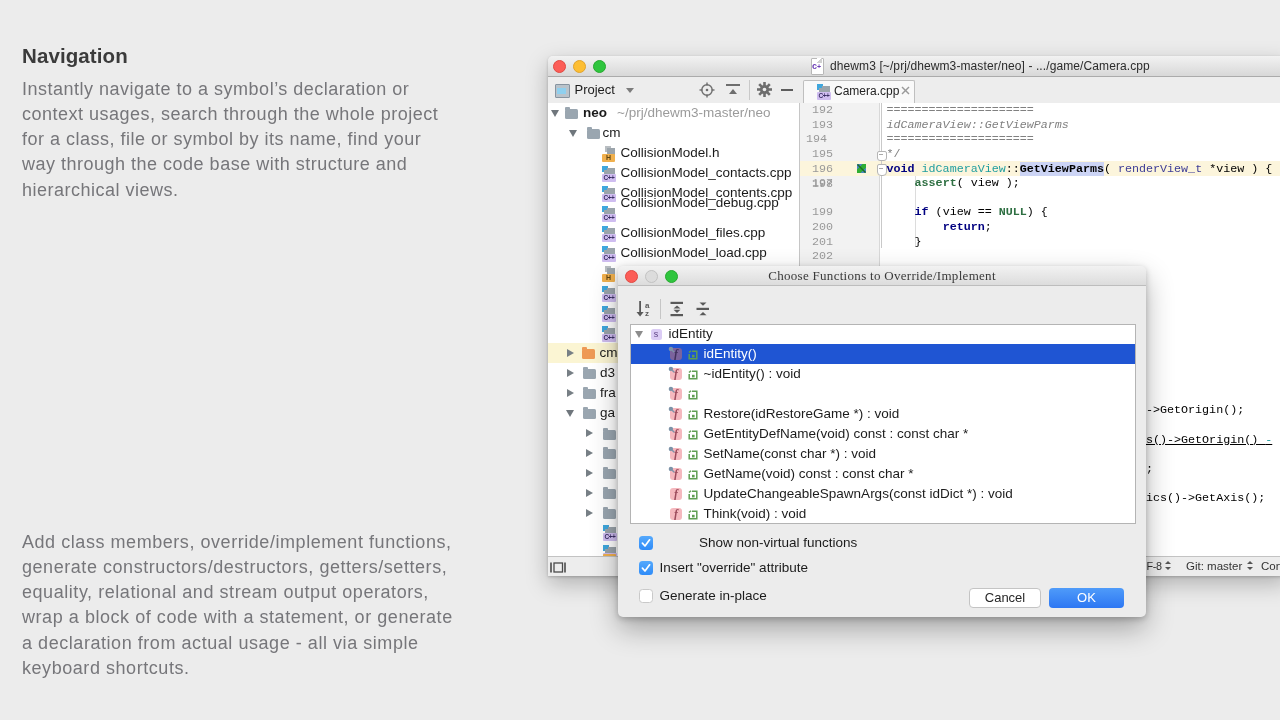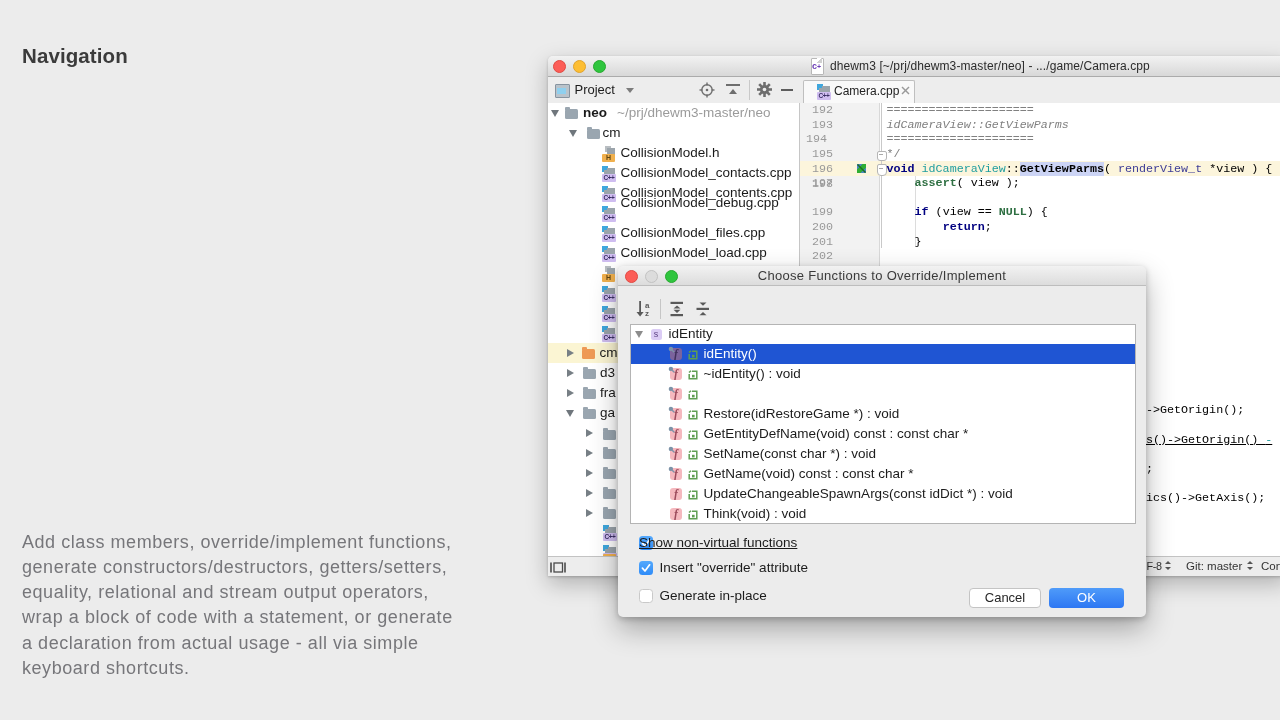--- a/index.html
+++ b/index.html
@@ -8,20 +8,21 @@
 .mono{font-family:"Liberation Mono",monospace;font-size:11.7px;line-height:14.63px;white-space:pre;}
 .tri{width:0;height:0;position:absolute;}
 .trow{position:absolute;height:20px;line-height:20px;font-size:13.5px;color:#1a1a1a;white-space:nowrap;}
 .folder{position:absolute;width:13px;height:10px;background:#9aa6b0;border-radius:1.5px;}
 .folder:before{content:"";position:absolute;left:0;top:-2px;width:5px;height:3px;background:inherit;border-radius:1px 1px 0 0;}
 .light{position:absolute;border-radius:50%;}
 </style></head><body>
 <div id="page">
 
 <div class="abs" style="left:22px;top:44px;font-size:20.5px;font-weight:bold;color:#3b3b3b;letter-spacing:0.1px;">Navigation</div>
+<div class="abs" style="left:22px;top:77px;width:470px;font-size:18px;line-height:25.15px;color:#76767a;letter-spacing:0.5px;white-space:nowrap;">Instantly navigate to a symbol’s declaration or<br>context usages, search through the whole project<br>for a class, file or symbol by its name, find your<br>way through the code base with structure and<br>hierarchical views.</div>
 <div class="abs" style="left:22px;top:530px;width:470px;font-size:18px;line-height:25.15px;color:#76767a;letter-spacing:0.55px;white-space:nowrap;">Add class members, override/implement functions,<br>generate constructors/destructors, getters/setters,<br>equality, relational and stream output operators,<br>wrap a block of code with a statement, or generate<br>a declaration from actual usage - all via simple<br>keyboard shortcuts.</div>
 
 <div class="abs" style="left:548px;top:56px;width:740px;height:520px;border-radius:5px 0 0 0;
  box-shadow:0 8px 22px rgba(0,0,0,0.25), 0 1px 3px rgba(0,0,0,0.2);background:#ededed;"></div>
 <div class="abs" style="left:548px;top:56px;width:740px;height:20px;border-radius:5px 0 0 0;
  background:linear-gradient(#f2f2f2,#d8d8d8);border-bottom:1px solid #ababab;"></div>
 <div class="light" style="left:552.9px;top:60.1px;width:11px;height:11px;background:#fc5d57;border:0.5px solid #e14942;"></div>
 <div class="light" style="left:572.9px;top:60.1px;width:11px;height:11px;background:#fdbe33;border:0.5px solid #e0a32c;"></div>
 <div class="light" style="left:592.8px;top:60.1px;width:11px;height:11px;background:#2fc53e;border:0.5px solid #27a930;"></div>
 <div class="abs" style="left:811px;top:58px;width:11px;height:15px;background:#fff;border:0.5px solid #b8b8b8;border-radius:1px;"></div>
@@ -209,21 +210,21 @@
 <div class="tri" style="left:1247px;top:561px;border-left:3px solid transparent;border-right:3px solid transparent;border-bottom:3.6px solid #555;"></div>
     <div class="tri" style="left:1247px;top:567px;border-left:3px solid transparent;border-right:3px solid transparent;border-top:3.6px solid #555;"></div>
 <div class="abs" style="left:1261px;top:556px;height:20px;line-height:20px;font-size:11.5px;color:#333;">Con</div>
 <div class="abs" style="left:618px;top:266px;width:528px;height:351px;background:#ececec;border-radius:5px;
  box-shadow:0 12px 28px rgba(0,0,0,0.3), 0 2px 6px rgba(0,0,0,0.22);"></div>
 <div class="abs" style="left:618px;top:266px;width:528px;height:20px;border-radius:5px 5px 0 0;
  background:linear-gradient(#f2f2f2,#dcdcdc);border-bottom:1px solid #bdbdbd;box-sizing:border-box;"></div>
 <div class="light" style="left:625.1px;top:270.2px;width:11px;height:11px;background:#fc5d57;border:0.5px solid #e14942;"></div>
 <div class="light" style="left:644.7px;top:270.2px;width:11px;height:11px;background:#dcdcdc;border:0.5px solid #c2c2c2;"></div>
 <div class="light" style="left:665.1px;top:270.2px;width:11px;height:11px;background:#2fc53e;border:0.5px solid #27a930;"></div>
-<div class="abs" style="left:618px;top:266px;width:528px;height:19px;line-height:20px;text-align:center;font-size:13px;letter-spacing:0.3px;color:#3a3a3a;">Choose Functions to Override/Implement</div>
+<div class="abs" style="left:618px;top:266px;width:528px;height:19px;line-height:20px;text-align:center;font-size:13px;letter-spacing:0.3px;color:#3a3a3a;font-family:Liberation Serif, serif;">Choose Functions to Override/Implement</div>
 <svg class="abs" style="left:636px;top:299px;" width="18" height="18" viewBox="0 0 18 18">
 <g fill="#595959" stroke="none">
 <rect x="3.2" y="2" width="1.8" height="12"></rect>
 <path d="M0.5 13 L7.6 13 L4.1 17.5 Z"></path>
 <text x="9" y="8.5" font-size="8" font-weight="bold" font-family="Liberation Sans">a</text>
 <text x="9" y="17" font-size="8" font-weight="bold" font-family="Liberation Sans">z</text>
 </g>
     </svg>
 <div class="abs" style="left:660px;top:299px;width:1px;height:20px;background:#c6c6c6;"></div>
 <svg class="abs" style="left:670px;top:301px;" width="14" height="16" viewBox="0 0 14 16">
@@ -333,21 +334,21 @@
     <svg class="abs" style="left:688px;top:509.5px;" width="10" height="10" viewBox="0 0 10 10">
       <path d="M4 1.2 L8.8 1.2 L8.8 8.8 L1.2 8.8 L1.2 4" fill="none" stroke="#5f9e52" stroke-width="1.5"></path>
       <line x1="1" y1="2.5" x2="3" y2="0.8" stroke="#5f9e52" stroke-width="1.5"></line>
       <rect x="4" y="4.8" width="2.6" height="2.6" fill="#5f9e52"></rect>
     </svg>
     <div class="trow" style="left:703.5px;top:504px;color:#1c1c1c;">Think(void) : void</div>
 <div class="abs" style="left:639px;top:536px;width:14px;height:14px;border-radius:3.5px;background:linear-gradient(#55a9fc,#2e8bf8);"></div>
     <svg class="abs" style="left:639px;top:536px;" width="14" height="14" viewBox="0 0 14 14">
       <path d="M3.4 7.2 L6 10 L10.6 3.8" fill="none" stroke="#fff" stroke-width="1.7" stroke-linecap="round" stroke-linejoin="round"></path>
     </svg>
-<div class="abs" style="left:639px;top:536px;height:14px;line-height:14px;font-size:13.5px;color:#1b1b1b;text-decoration:underline;">Show non-virtual functions</div>
+<div class="abs" style="left:699px;top:536px;height:14px;line-height:14px;font-size:13.5px;color:#1b1b1b;">Show non-virtual functions</div>
 <div class="abs" style="left:639px;top:561px;width:14px;height:14px;border-radius:3.5px;background:linear-gradient(#55a9fc,#2e8bf8);"></div>
     <svg class="abs" style="left:639px;top:561px;" width="14" height="14" viewBox="0 0 14 14">
       <path d="M3.4 7.2 L6 10 L10.6 3.8" fill="none" stroke="#fff" stroke-width="1.7" stroke-linecap="round" stroke-linejoin="round"></path>
     </svg>
 <div class="abs" style="left:659.5px;top:561px;height:14px;line-height:14px;font-size:13.5px;color:#1b1b1b;">Insert "override" attribute</div>
 <div class="abs" style="left:639px;top:589px;width:14px;height:14px;border-radius:3.5px;background:#fff;border:1px solid #c9c9c9;box-sizing:border-box;"></div>
 <div class="abs" style="left:659.5px;top:589px;height:14px;line-height:14px;font-size:13.5px;color:#1b1b1b;">Generate in-place</div>
 <div class="abs" style="left:969px;top:588px;width:72px;height:19.5px;background:#fff;border:1px solid #c4c4c4;border-radius:4px;box-sizing:border-box;text-align:center;line-height:18px;font-size:13px;color:#262626;">Cancel</div>
 <div class="abs" style="left:1049px;top:588px;width:75px;height:19.5px;background:linear-gradient(#4f9bf9,#2d77f3);border-radius:4px;text-align:center;line-height:19.5px;font-size:13px;color:#fff;">OK</div>
 </div>

